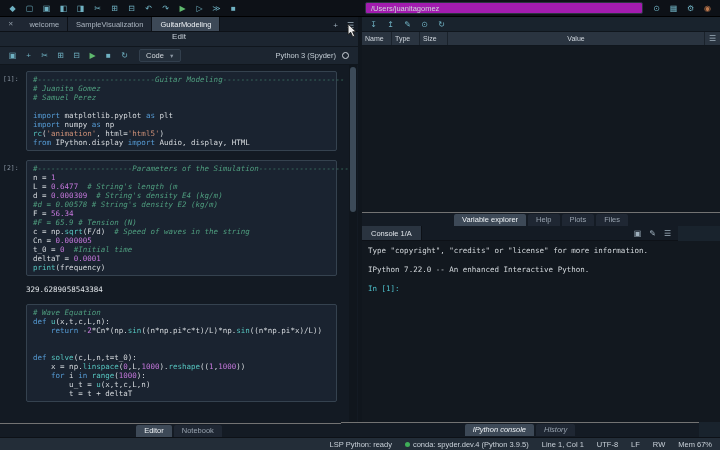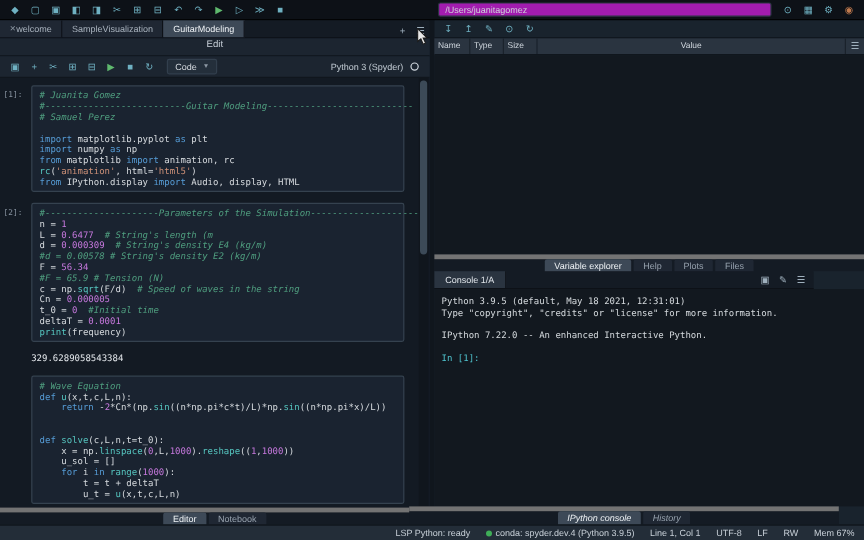--- a/index.html
+++ b/index.html
@@ -14,21 +14,21 @@
             display:flex; align-items:center; padding:0 5px; gap:2px; border-bottom:1px solid #000; }
   .icon { font-size:8px; line-height:17px; color:#6fb1c2; width:15px; text-align:center; cursor:default; }
   .path-box { margin-left:auto; width:278px; height:12px; background:#a21caf;
               border:1px solid #2a3541; border-radius:2px; color:#cfd4da;
               font-family:"Liberation Sans",sans-serif; font-size:7.5px; padding:0 5px; }
   .topbar-right { display:flex; gap:2px; margin-left:4px; }
 
   
   .tabrow { left:0; top:17px; width:358px; height:15px; background:#141b24;
             display:flex; align-items:stretch; border-bottom:1px solid #0d1117; }
-  .etab { display:flex; align-items:center; gap:0; padding:0 8px; font-size:7.5px;
+  .etab { display:flex; align-items:center; gap:16px; padding:0 8px; font-size:7.5px;
           background:#1f2733; color:#aab4bf; border-right:1px solid #0d1117; cursor:default; }
   .etab.active { background:#3d4957; color:#eef2f5; }
   .etab .close { font-size:6.5px; color:#8d98a4; }
   .tabrow-corner { margin-left:auto; display:flex; }
   .tabrow-corner .icon, .pane-icons .icon { color:#9fb0bd; }
 
   
   .rp-toolbar { left:362px; top:17px; width:358px; height:15px; background:#19232d;
                 display:flex; align-items:center; padding:0 4px; gap:2px; border-bottom:1px solid #10161d; }
   .rp-toolbar .icon { line-height:15px; }
@@ -66,22 +66,22 @@
   .tk-t { color:#d6dade; } .tk-k { color:#569cd6; }
   .tk-c { color:#4f9e7f; font-style:italic; }
   .tk-s { color:#ce9178; } .tk-n { color:#c678dd; } .tk-f { color:#56c6c0; }
   .output { margin:4px 21px 10px 26px; font-family:"DejaVu Sans Mono",monospace;
             font-size:7.5px; color:#e2e6ea; }
   .ed-scroll { position:absolute; right:1px; top:0; width:8px; height:358px; background:#10161d; }
   .ed-scroll .thumb { position:absolute; top:2px; left:1px; width:6px; height:145px;
                       background:#3c4a58; border-radius:3px; }
 
   
-  .strip { display:flex; align-items:flex-start; justify-content:center; gap:2px;
-           background:#141b24; border-top:4px solid #737373; }
+  .strip { display:flex; align-items:center; justify-content:center; gap:2px;
+           background:#141b24; border-top:1px solid #737373; }
   .ptab { font-size:7.5px; color:#97a2ae; padding:1px 8px 2px; background:#1f2733;
           border-radius:2px 2px 0 0; cursor:default; }
   .ptab.active { background:#3d4957; color:#eef2f5; }
   .ed-tabs { left:0; top:423px; width:358px; height:14px; }
 
   
   .ve-header { left:362px; top:32px; width:358px; height:14px; background:#2a3440;
                display:flex; align-items:center; font-size:7px; color:#cfd6dd;
                border-bottom:1px solid #10161d; }
   .ve-col { padding:0 3px; border-right:1px solid #1a222b; height:100%; display:flex; align-items:center; }
@@ -199,27 +199,26 @@
   <span class="kernel-zone">
     <span class="kernel-label">Python 3 (Spyder)</span>
     <span class="kernel-dot"></span>
   </span>
 </div>
 
 <div class="abs ed-content">
   <div class="cell">
     <span class="prompt">[1]:</span>
     <div>
+        <div class="ln"><span class="tk-c">#--------------------------Guitar Modeling---------------------------</span></div>
         <div class="ln"><span class="tk-c"># Juanita Gomez</span></div>
-        <div class="ln"><span class="tk-c">#--------------------------Guitar Modeling---------------------------</span></div>
         <div class="ln"><span class="tk-c"># Samuel Perez</span></div>
         <div class="ln">&nbsp;</div>
         <div class="ln"><span class="tk-k">import</span><span class="tk-t"> matplotlib.pyplot </span><span class="tk-k">as</span><span class="tk-t"> plt</span></div>
         <div class="ln"><span class="tk-k">import</span><span class="tk-t"> numpy </span><span class="tk-k">as</span><span class="tk-t"> np</span></div>
-        <div class="ln"><span class="tk-k">from</span><span class="tk-t"> matplotlib </span><span class="tk-k">import</span><span class="tk-t"> animation, rc</span></div>
         <div class="ln"><span class="tk-f">rc</span><span class="tk-t">(</span><span class="tk-s">'animation'</span><span class="tk-t">, html=</span><span class="tk-s">'html5'</span><span class="tk-t">)</span></div>
         <div class="ln"><span class="tk-k">from</span><span class="tk-t"> IPython.display </span><span class="tk-k">import</span><span class="tk-t"> Audio, display, HTML</span></div>
       </div>
   </div>
   <div class="cell">
     <span class="prompt">[2]:</span>
     <div>
         <div class="ln"><span class="tk-c">#---------------------Parameters of the Simulation----------------------</span></div>
         <div class="ln"><span class="tk-t">n = </span><span class="tk-n">1</span></div>
         <div class="ln"><span class="tk-t">L = </span><span class="tk-n">0.6477</span><span class="tk-t">  </span><span class="tk-c"># String's length (m</span></div>
@@ -238,24 +237,23 @@
   <div class="cell">
     <span class="prompt"></span>
     <div>
         <div class="ln"><span class="tk-c"># Wave Equation</span></div>
         <div class="ln"><span class="tk-k">def</span><span class="tk-t"> </span><span class="tk-f">u</span><span class="tk-t">(x,t,c,L,n):</span></div>
         <div class="ln"><span class="tk-t">    </span><span class="tk-k">return</span><span class="tk-t"> -</span><span class="tk-n">2</span><span class="tk-t">*Cn*(np.</span><span class="tk-f">sin</span><span class="tk-t">((n*np.pi*c*t)/L)*np.</span><span class="tk-f">sin</span><span class="tk-t">((n*np.pi*x)/L))</span></div>
         <div class="ln">&nbsp;</div>
         <div class="ln">&nbsp;</div>
         <div class="ln"><span class="tk-k">def</span><span class="tk-t"> </span><span class="tk-f">solve</span><span class="tk-t">(c,L,n,t=t_0):</span></div>
         <div class="ln"><span class="tk-t">    x = np.</span><span class="tk-f">linspace</span><span class="tk-t">(</span><span class="tk-n">0</span><span class="tk-t">,L,</span><span class="tk-n">1000</span><span class="tk-t">).</span><span class="tk-f">reshape</span><span class="tk-t">((</span><span class="tk-n">1</span><span class="tk-t">,</span><span class="tk-n">1000</span><span class="tk-t">))</span></div>
-        <div class="ln"><span class="tk-t">    u_sol = []</span></div>
         <div class="ln"><span class="tk-t">    </span><span class="tk-k">for</span><span class="tk-t"> i </span><span class="tk-k">in</span><span class="tk-t"> </span><span class="tk-f">range</span><span class="tk-t">(</span><span class="tk-n">1000</span><span class="tk-t">):</span></div>
+        <div class="ln"><span class="tk-t">        u_t = </span><span class="tk-f">u</span><span class="tk-t">(x,t,c,L,n)</span></div>
         <div class="ln"><span class="tk-t">        t = t + deltaT</span></div>
-        <div class="ln"><span class="tk-t">        u_t = </span><span class="tk-f">u</span><span class="tk-t">(x,t,c,L,n)</span></div>
       </div>
   </div>
   <div class="ed-scroll">
     <div class="thumb"></div>
   </div>
 </div>
 
 <div class="abs strip ed-tabs">
   <span class="ptab active">Editor</span>
   <span class="ptab">Notebook</span>
@@ -280,21 +278,20 @@
   <div class="con-tab">
     <span>Console 1/A</span>
   </div>
   <div class="con-icons">
       <span class="icon">▣</span>
       <span class="icon">✎</span>
       <span class="icon">☰</span>
     </div>
 </div>
 <div class="abs con-body">
-    <div class="cl">Python 3.9.5 (default, May 18 2021, 12:31:01)</div>
     <div class="cl">Type "copyright", "credits" or "license" for more information.</div>
     <div class="cl">&nbsp;</div>
     <div class="cl">IPython 7.22.0 -- An enhanced Interactive Python.</div>
     <div class="cl">&nbsp;</div>
     <div class="cl in">In [1]:</div>
   </div>
 <div class="abs strip con-tabs">
   <span class="ptab active">IPython console</span>
   <span class="ptab">History</span>
 </div>

